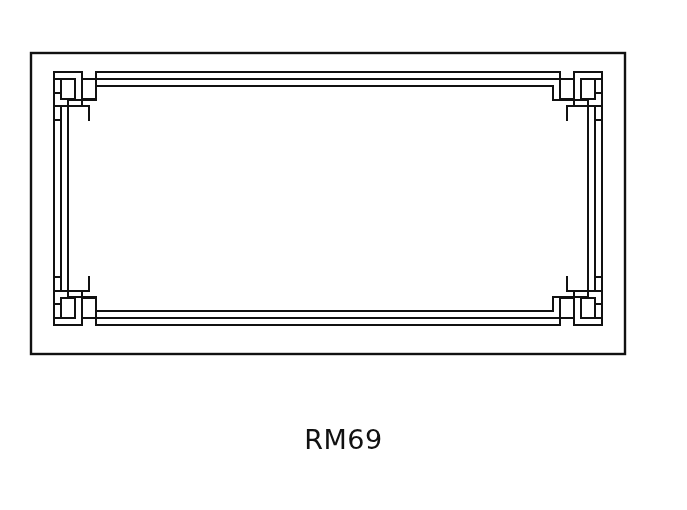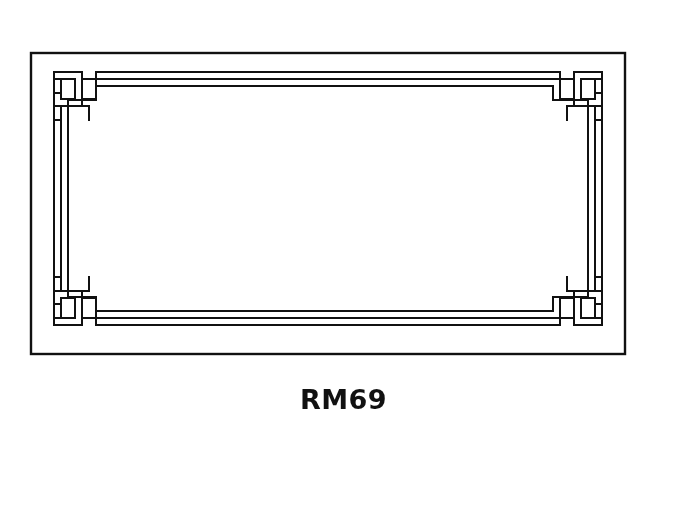--- a/index.html
+++ b/index.html
@@ -34,24 +34,25 @@
     left: 0;
     top: 384px;
     width: 687px;
     text-align: center;
     pointer-events: none;
   }
   #caption-label {
     display: inline-block;
     font-family: "DejaVu Sans", sans-serif;
     font-size: 27px;
-    font-weight: 700;
+    font-weight: 400;
     letter-spacing: 0.5px;
     color: #111111;
     line-height: 32px;
+    margin-top: 40px;
   }
 </style>
 </head>
 <body>
 
 <div id="drawing-root">
 
   <svg id="profile-svg" viewBox="0 0 687 510" xmlns="http://www.w3.org/2000/svg">
 
     <rect x="0" y="0" width="687" height="510" fill="#ffffff"></rect>

